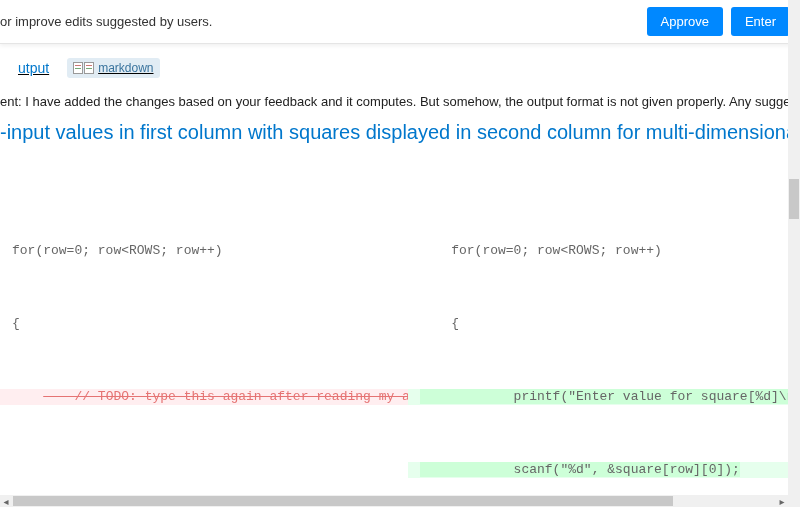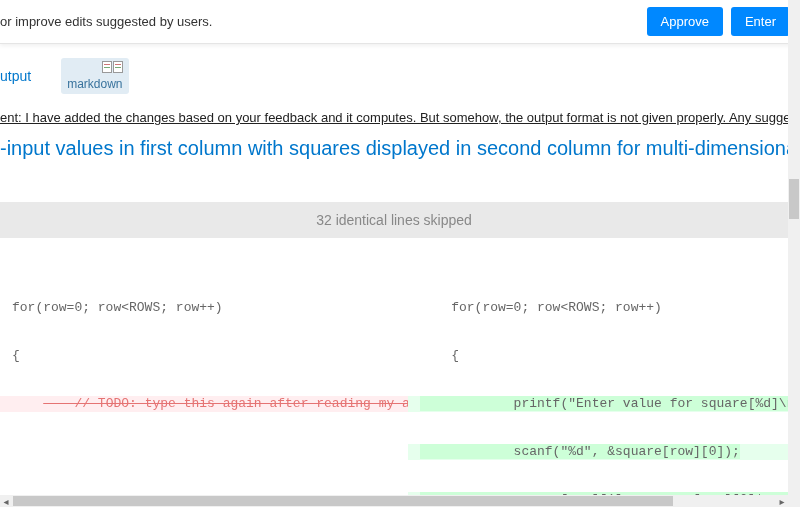--- a/index.html
+++ b/index.html
@@ -21,34 +21,34 @@
   background: #0088ff;
   color: #fff;
   border: none;
   border-radius: 3px;
   padding: 7px 14px;
   font-size: 13px;
   cursor: pointer;
 }
 
 .tabs-row {
-  padding: 14px 0 10px 0;
-  display: flex;
-  align-items: center;
-  gap: 30px;
+  padding: 14px 0 10px 18px;
+  display: flex;
+  align-items: center;
+  gap: 18px;
+  text-decoration: underline;
 }
 .tab-link { color: #0077cc; font-size: 14px; cursor: pointer; }
 .tag {
   display: inline-flex;
-  align-items: flex-end;
+  align-items: center;
   padding: 3px 6px;
   background: #e1ecf4;
   border-radius: 3px;
   gap: 4px;
-  flex-direction: column;
 }
 .tag-icons { display: inline-flex; gap: 1px; }
 .tag-icon-rect {
   display: inline-block;
   width: 10px;
   height: 12px;
   background: #fff;
   border: 1px solid #999;
   position: relative;
 }
@@ -61,21 +61,21 @@
 }
 .tag-icon-rect::after {
   content: "";
   position: absolute;
   left: 1px; top: 5px;
   width: 6px; height: 1px;
   background: #7a7;
 }
 .tag-label { color: #39739d; font-size: 12px; }
 
-.context-line { padding: 6px 0; font-size: 13px; color: #222; white-space: nowrap; overflow: hidden; text-decoration: underline; }
+.context-line { padding: 6px 0; font-size: 13px; color: #222; white-space: nowrap; overflow: hidden; }
 
 .title-line {
   padding: 6px 0 12px 0;
   font-size: 20px;
   color: #0077cc;
   white-space: nowrap;
   overflow: hidden;
 }
 
 .diff-container {
@@ -96,21 +96,21 @@
   display: flex;
   background: #fff;
 }
 .diff-col {
   position: relative;
   overflow: hidden;
   line-height: 16px;
 }
 .diff-col.left { width: 408px; }
 .diff-col.right { width: 380px; }
-.diff-col .line { padding: 0 0 0 12px; color: #666; height: 16px; }
+.diff-col .line { padding: 0 0 0 12px; color: #666; height: 16px; margin-top: 25px; }
 .diff-col .del { background: #ffeef0; }
 .diff-col .add { background: #e6ffed; }
 .diff-col .add-strong { background: #cdffd8; }
 .comment-red { color: #e57373; }
 .strike { text-decoration: line-through; }
 
 .hscroll {
   position: absolute;
   left: 0; right: 12px;
   bottom: 0;
@@ -164,21 +164,20 @@
     </span>
     <span class="tag-label">markdown</span>
   </span>
 </div>
 
 <div class="context-line">ent: I have added the changes based on your feedback and it computes. But somehow, the output format is not given properly. Any sugge</div>
 
 <div class="title-line">-input values in first column with squares displayed in second column for multi-dimensional arrays</div>
 
 <div class="diff-container">
-  <div class="skip-bar">32 identical lines skipped</div>
   <div class="diff-grid">
     <div class="diff-col left">
       <div class="line">for(row=0; row&lt;ROWS; row++)</div>
       <div class="line">{</div>
       <div class="line del">    <span class="comment-red strike">    // TODO: type this again after reading my aswer </span></div>
       <div class="line"></div>
       <div class="line"></div>
       
       
       

